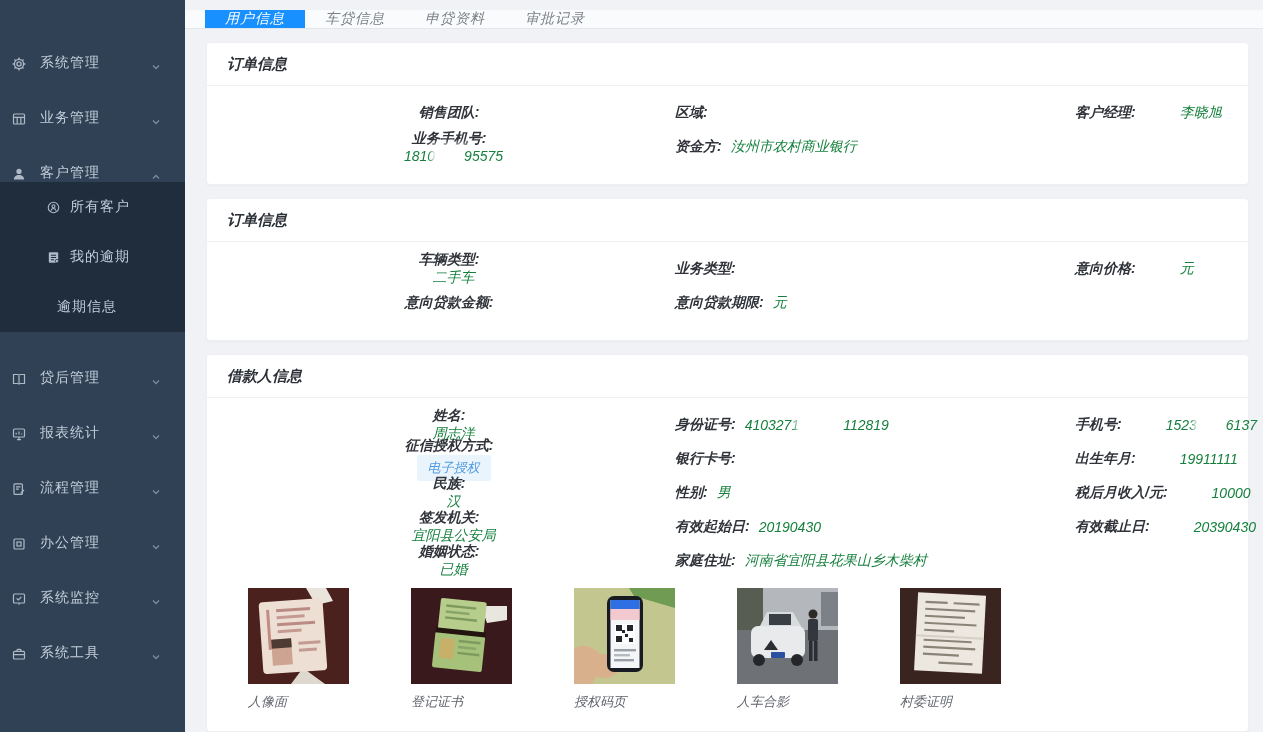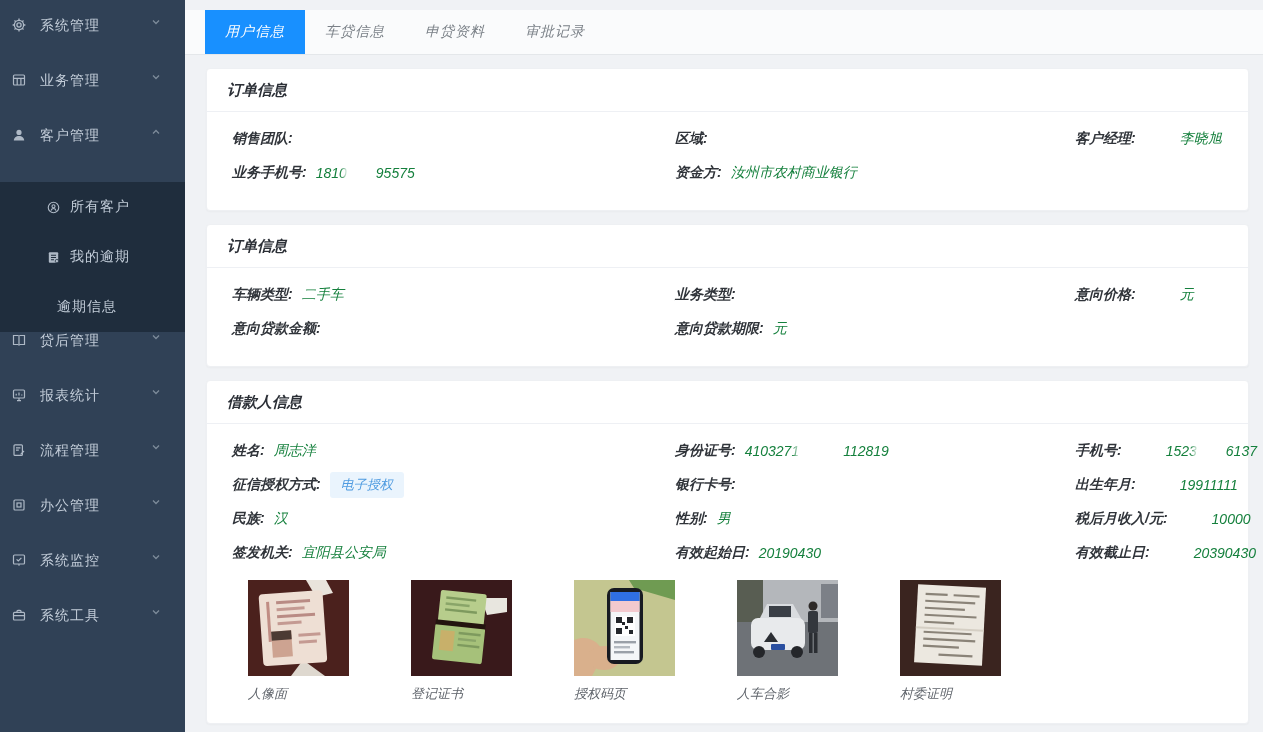--- a/index.html
+++ b/index.html
@@ -3,21 +3,21 @@
 <meta charset="utf-8">
 <style>
   * { box-sizing: border-box; margin: 0; padding: 0; }
   html,body { width:1263px; height:732px; }
   body {
     display:flex; overflow:hidden; background:#f0f2f5;
     font-family:"Liberation Sans","DejaVu Sans",sans-serif;
   }
   
   .sidebar { width:185px; min-width:185px; background:#304156; padding-top:17px; }
-  .menu-item { height:55px; display:flex; align-items:flex-start; padding:0 24px 0 11px;
+  .menu-item { height:55px; display:flex; align-items:flex-end; padding:0 24px 0 11px;
     color:#c3cdd9; font-size:14px; cursor:pointer; }
   .mi-icon { width:16px; height:16px; margin-right:13px; flex:none; display:flex; align-items:center; justify-content:center; }
   .mi-icon svg { display:block; }
   .mi-label { flex:1; letter-spacing:1px; }
   .chev { display:flex; }
   .chev.up svg { transform:rotate(180deg); }
   .submenu { background:#1f2d3d; }
   .sub-item { height:50px; display:flex; align-items:center; padding-left:46px;
     color:#c3cdd9; font-size:14px; cursor:pointer; }
   .sub-item .mi-icon { width:15px; height:15px; margin-right:9px; }
@@ -30,21 +30,21 @@
     cursor:pointer; letter-spacing:1px; }
   .tab.active { background:#1890ff; color:#fff; }
   .content { flex:1; padding:0 14px 0 21px; }
   .card { background:#fff; border-radius:4px; border:1px solid #eef0f3;
     box-shadow:0 1px 2px rgba(0,0,0,0.03); margin-top:13px; }
   .card-hd { height:43px; display:flex; align-items:center; padding:0 20px;
     border-bottom:1px solid #eef0f4; font-size:15px; font-weight:bold; color:#2b2f36; }
   .card-bd { padding:10px 25px 20px; }
   .frow { display:flex; align-items:center; height:34px; }
   .fcell { display:flex; align-items:center; min-width:0; }
-  .c1 { width:443px; } .c2 { width:400px; } .c3 { flex:1;gap:35px; }
+  .c1 { width:443px;flex-direction:column; } .c2 { width:400px; } .c3 { flex:1;gap:35px; }
   .lbl { font-weight:bold; color:#30343a; font-size:14px; margin-right:9px; white-space:nowrap; }
   .val { color:#15803d; font-size:14px; white-space:nowrap; }
   .tag { background:#eaf4fd; color:#4f9be0; font-size:13px; padding:4px 11px; border-radius:3px; white-space:nowrap; }
   .blur { display:inline-block; width:27px; height:16px; margin:0 1px; background:#fff;
     box-shadow:0 0 5px 4px rgba(255,255,255,0.98); vertical-align:-3px; }
   .photos { display:flex; margin-top:10px; padding-left:16px; }
   .photo-fig { width:163px; display:flex; flex-direction:column; align-items:flex-start; }
   .thumb { width:101px; height:96px; overflow:hidden; cursor:pointer; }
   .thumb svg { display:block; }
   .caption { margin-top:9px; font-size:13px; color:#5f646b; white-space:nowrap; }
@@ -348,20 +348,31 @@
             <span class="val">宜阳县公安局</span>
           </div>
           <div class="fcell c2">
             <span class="lbl">有效起始日:</span>
             <span class="val">20190430</span>
           </div>
           <div class="fcell c3">
             <span class="lbl">有效截止日:</span>
             <span class="val">20390430</span>
           </div>
+        </div>
+        <div class="frow">
+          <div class="fcell c1">
+            <span class="lbl">婚姻状态:</span>
+            <span class="val">已婚</span>
+          </div>
+          <div class="fcell c2">
+            <span class="lbl">家庭住址:</span>
+            <span class="val">河南省宜阳县花果山乡木柴村</span>
+          </div>
+          <div class="fcell c3"></div>
         </div>
 
         <div class="photos">
 
           <figure class="photo-fig">
             <div class="thumb">
               <svg width="101" height="96" viewBox="0 0 101 96">
                 <rect width="101" height="96" fill="#4b211d"></rect>
                 <path d="M58 0h20l7 13-17 4z" fill="#e9e4dc"></path>
                 <path d="M55 80l22 16H43z" fill="#ded8cf"></path>

